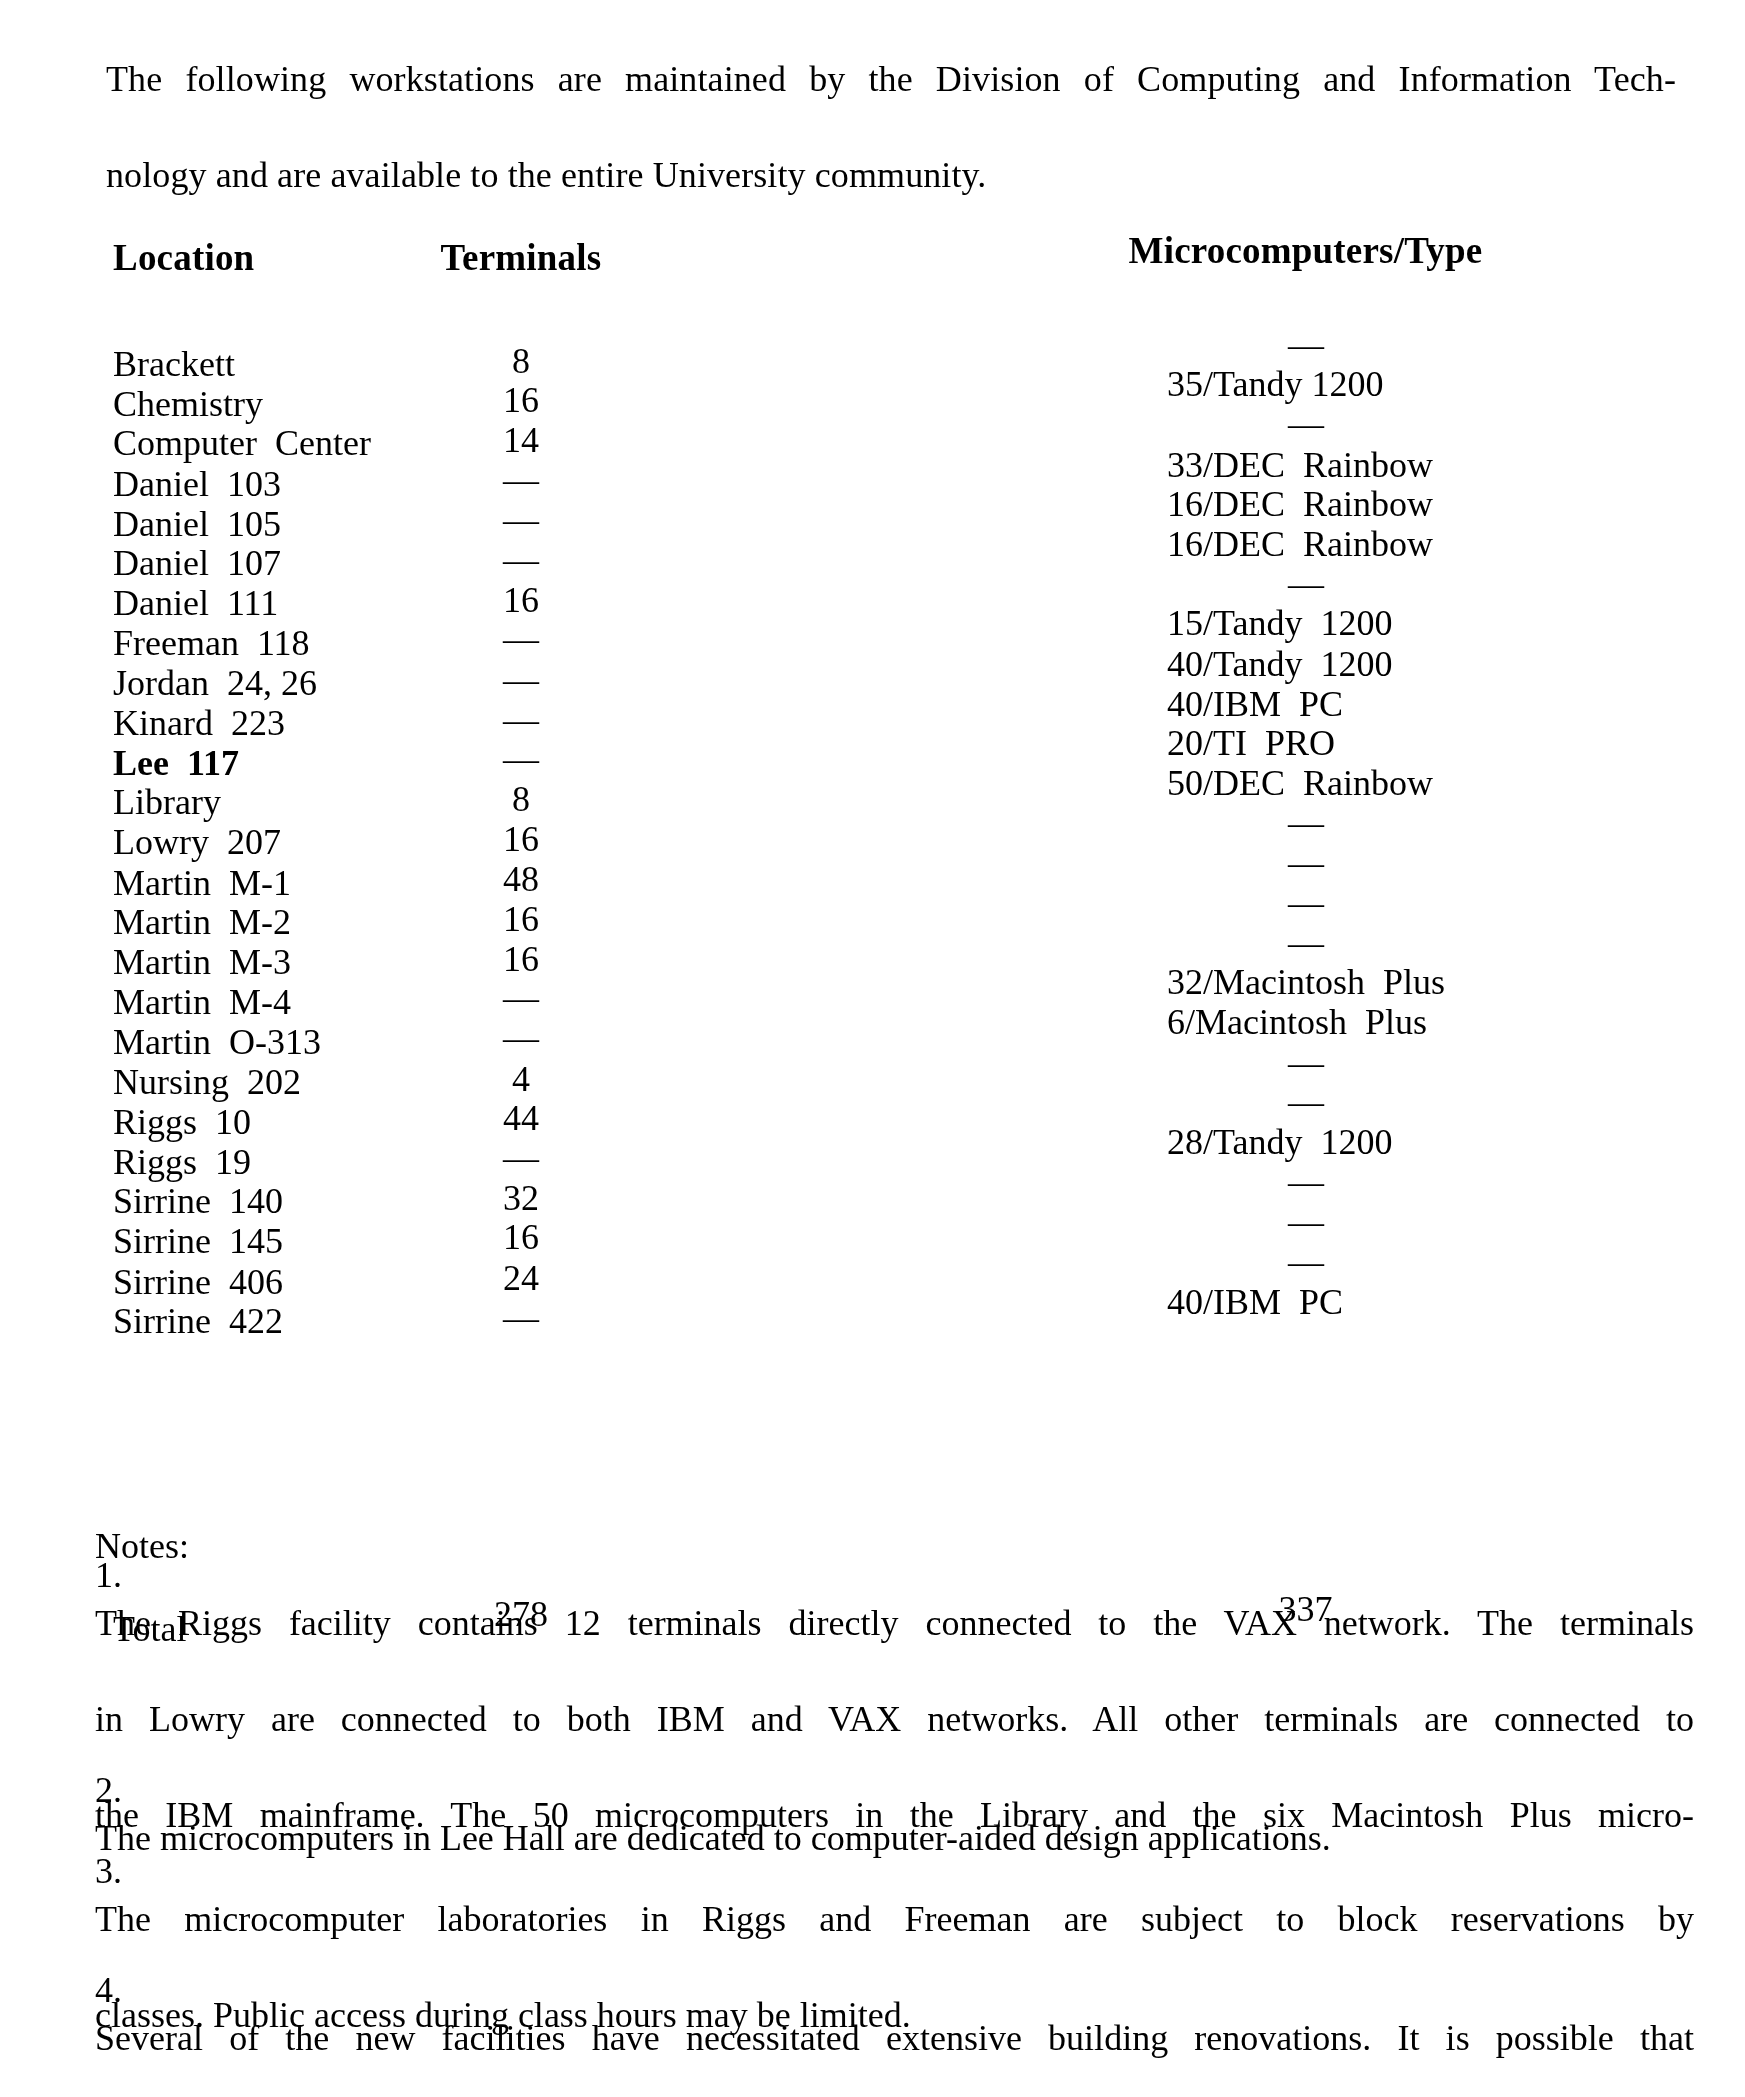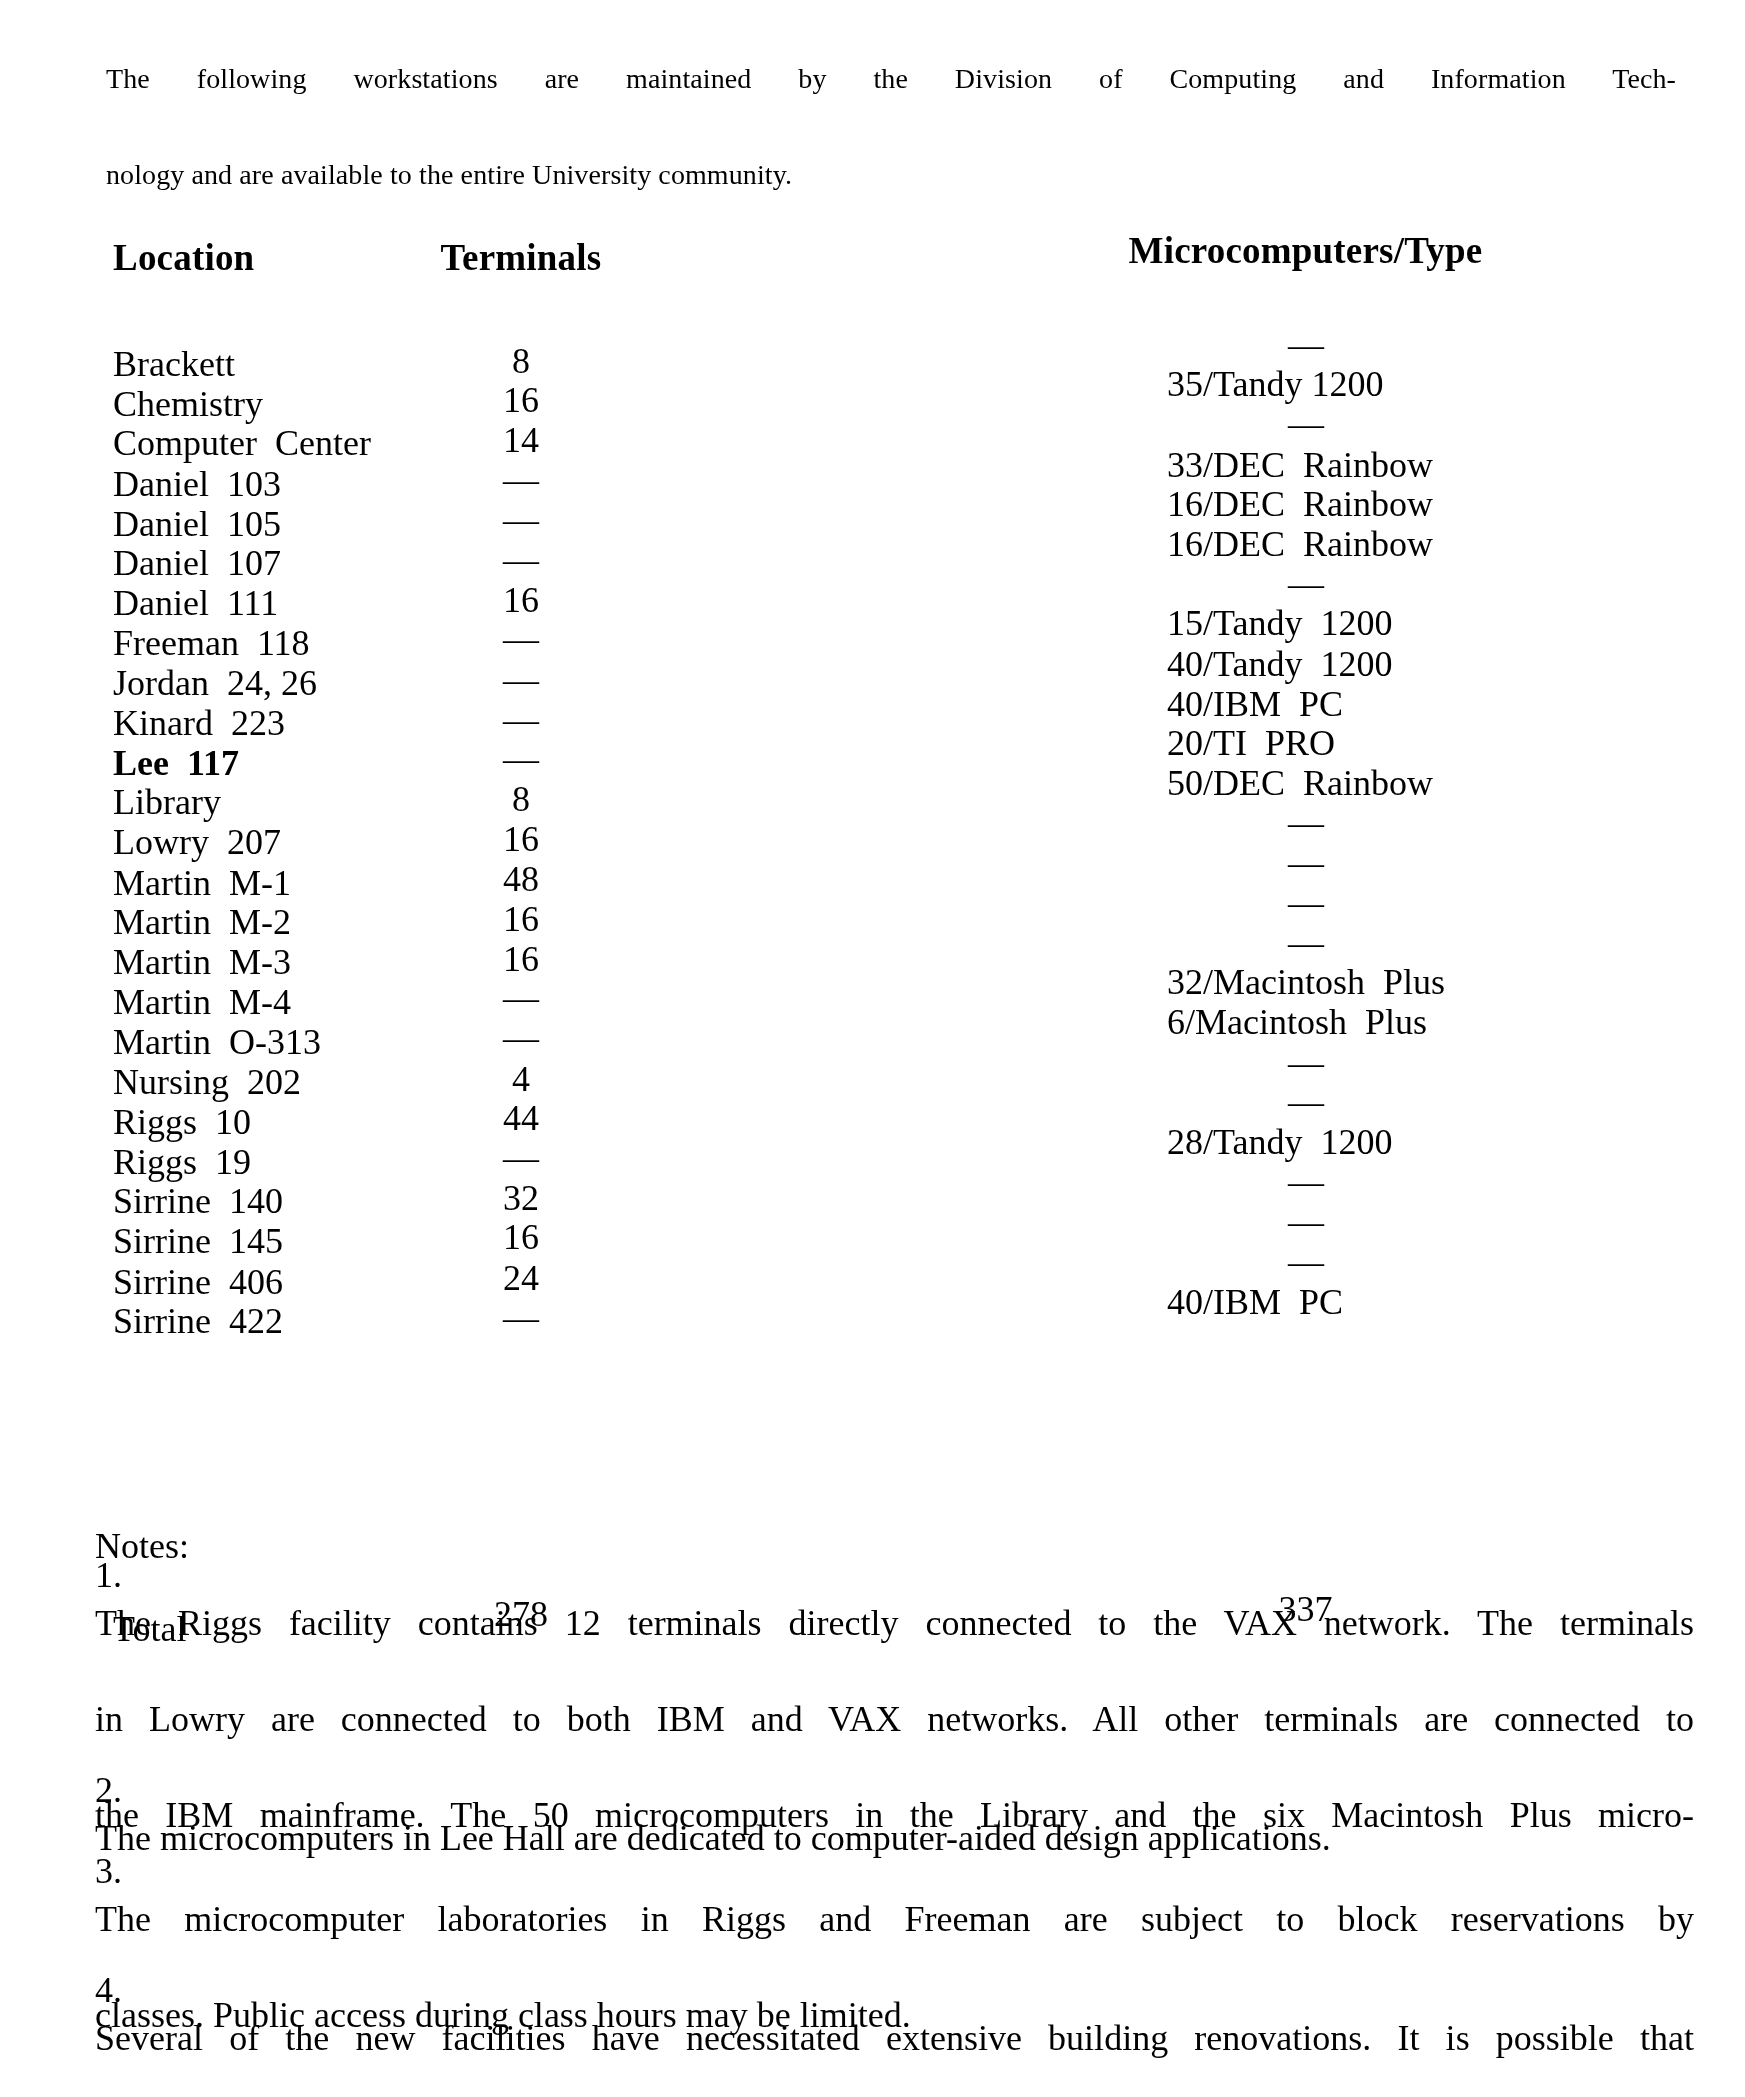--- a/index.html
+++ b/index.html
@@ -20,21 +20,21 @@
     position: absolute;
     inset: 0;
   }
 
   
   .intro {
     position: absolute;
     left: 106px;
     top: 55px;
     width: 1570px;
-    font-size: 28px;
+    font-size: 36px;
     line-height: 48px;
     text-align: justify;
     text-justify: inter-word;
     letter-spacing: 0.1px;
   }
   .intro .l1 { display: block; text-align: justify; }
   .intro .l1::after {
     content: "";
     display: inline-block;
     width: 100%;

